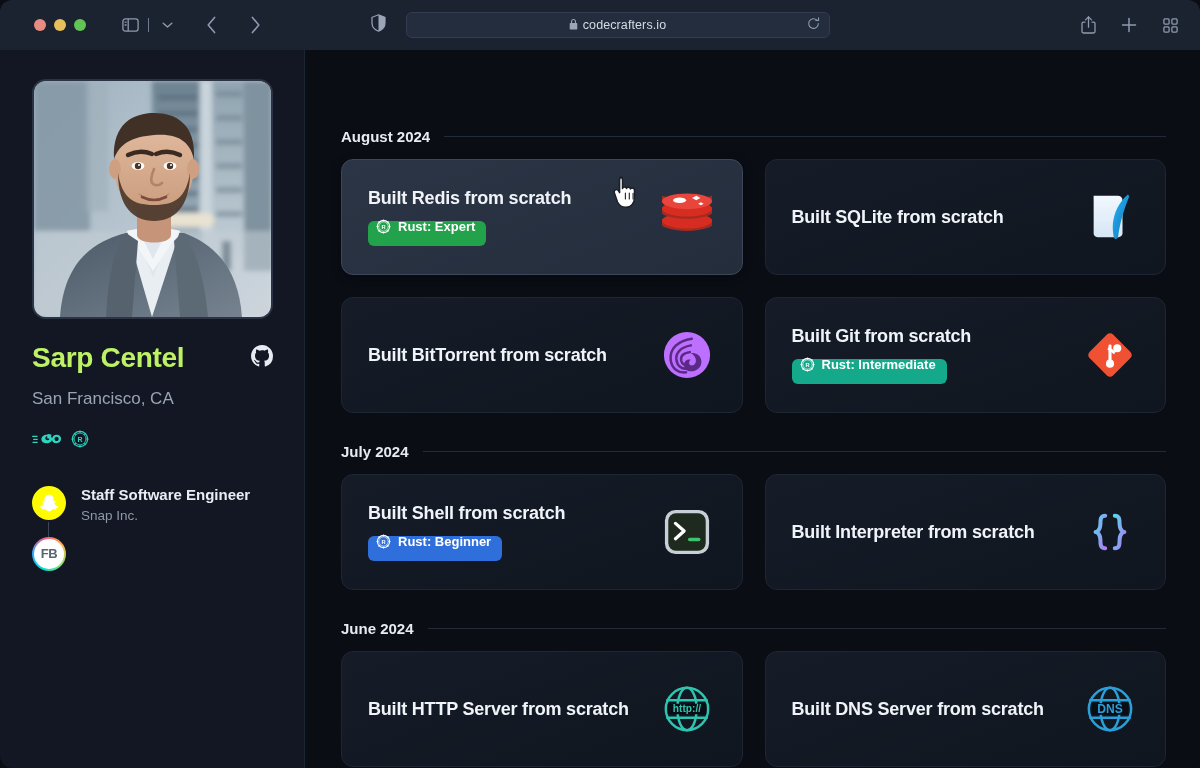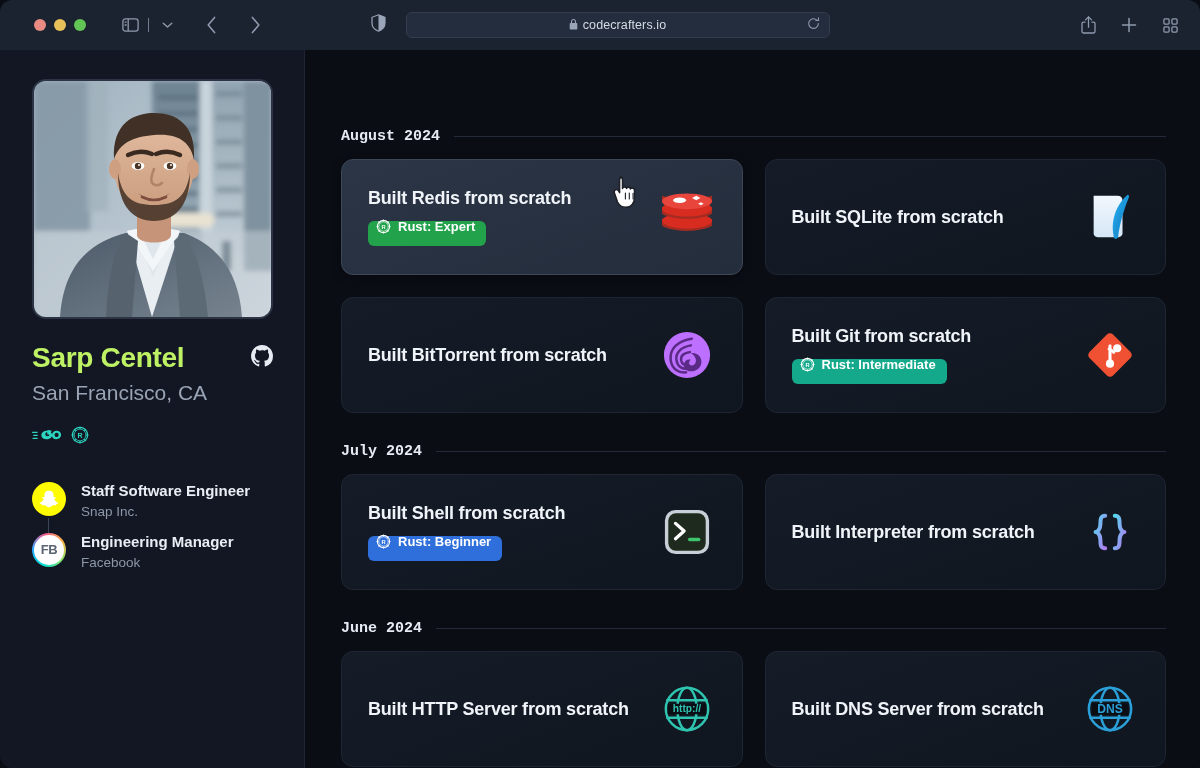--- a/index.html
+++ b/index.html
@@ -94,21 +94,21 @@
 
   .name-row {
     display: flex; align-items: center; justify-content: space-between;
     margin-top: 23px;
     width: 241px;
   }
   .person-name {
     font-size: 28px; font-weight: bold; color: #bef264; letter-spacing: -0.3px;
   }
   .gh-icon { color: #e6ebf2; }
-  .person-loc { margin-top: 7px; font-size: 21px; color: #9aa4b4; }
+  .person-loc { margin-top: 15px; font-size: 17px; color: #9aa4b4; }
 
   .lang-row { display: flex; align-items: center; gap: 9px; margin-top: 21px; }
 
   .jobs { margin-top: 34px; position: relative; }
   .job {
     display: flex; align-items: flex-start; gap: 15px;
     position: relative; margin-bottom: 14px;
   }
   .job:last-child { margin-bottom: 0; }
   .job-logo {
@@ -139,21 +139,21 @@
     flex: 1;
     padding: 78px 34px 0 36px;
     background: #0a0d14;
     position: relative;
   }
   .month-group { margin-bottom: 30px; }
   .month-head {
     display: flex; align-items: center; gap: 14px; margin-bottom: 14px;
   }
   .month-label {
-    font-size: 15px; font-weight: bold; color: #e6ebf3; white-space: nowrap; font-family: Liberation Mono, monospace;
+    font-size: 15px; font-weight: bold; color: #e6ebf3; white-space: nowrap;
   }
   .month-rule { flex: 1; height: 1px; background: #232b3a; }
 
   .cards-grid {
     display: grid;
     grid-template-columns: 1fr 1fr;
     gap: 22px;
   }
   .card {
     position: relative;
@@ -441,24 +441,20 @@
           <div>
             <div class="job-title">Staff Software Engineer</div>
             <div class="job-company">Snap Inc.</div>
           </div>
         </div>
 
         <div class="job">
           <div class="job-logo logo-fb">
             <span>FB</span>
           </div>
-          <div>
-            <div class="job-title">Engineering Manager</div>
-            <div class="job-company">Facebook</div>
-          </div>
         </div>
 
       </div>
     </aside>
 
     <main class="main">
 
       <section class="month-group">
         <div class="month-head">
           <div class="month-label">August 2024</div>

